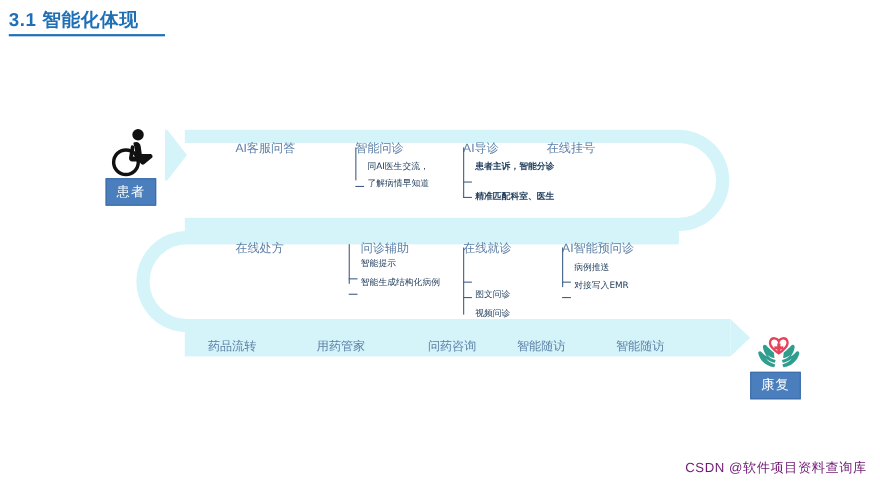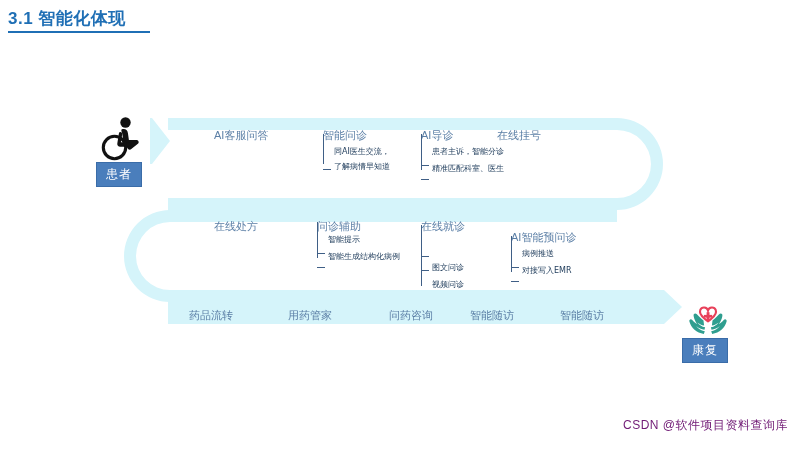--- a/index.html
+++ b/index.html
@@ -163,36 +163,36 @@
   </div>
 
   <div class="stage" style="left:421px;top:130px;">
     <div class="stage-label">AI导诊</div>
     <div class="detail-group" style="top:17px;">
       <div class="bracket">
         <div class="stem" style="top:-13px;bottom:5px;"></div>
         <div class="tick" style="top:18px;"></div>
         <div class="tick" style="top:32px;"></div>
       </div>
-      <div class="detail-items" style="gap:6px;">
+      <div class="detail-items" style="gap:16px;font-weight:bold;">
         <div class="detail-item">患者主诉，智能分诊</div>
         <div class="detail-item">精准匹配科室、医生</div>
       </div>
     </div>
   </div>
 
   <div class="stage" style="left:497px;top:130px;">
     <div class="stage-label">在线挂号</div>
   </div>
 
   <div class="stage" style="left:214px;top:221px;">
     <div class="stage-label">在线处方</div>
   </div>
 
-  <div class="stage" style="left:317px;top:221px;">
+  <div class="stage" style="left:317px;top:221px;padding-left:11px;">
     <div class="stage-label">问诊辅助</div>
     <div class="detail-group" style="top:14px;">
       <div class="bracket">
         <div class="stem" style="top:-13px;bottom:5px;"></div>
         <div class="tick" style="top:18px;"></div>
         <div class="tick" style="top:32px;"></div>
       </div>
       <div class="detail-items" style="gap:6px;">
         <div class="detail-item">智能提示</div>
         <div class="detail-item">智能生成结构化病例</div>
@@ -208,21 +208,21 @@
         <div class="tick" style="top:18px;"></div>
         <div class="tick" style="top:32px;"></div>
       </div>
       <div class="detail-items" style="gap:6px;margin-top:25px;">
         <div class="detail-item">图文问诊</div>
         <div class="detail-item">视频问诊</div>
       </div>
     </div>
   </div>
 
-  <div class="stage" style="left:511px;top:221px;margin-top:11px;">
+  <div class="stage" style="left:511px;top:221px;">
     <div class="stage-label">AI智能预问诊</div>
     <div class="detail-group" style="top:17px;">
       <div class="bracket">
         <div class="stem" style="top:-13px;bottom:5px;"></div>
         <div class="tick" style="top:18px;"></div>
         <div class="tick" style="top:32px;"></div>
       </div>
       <div class="detail-items" style="gap:6px;">
         <div class="detail-item">病例推送</div>
         <div class="detail-item">对接写入EMR</div>

